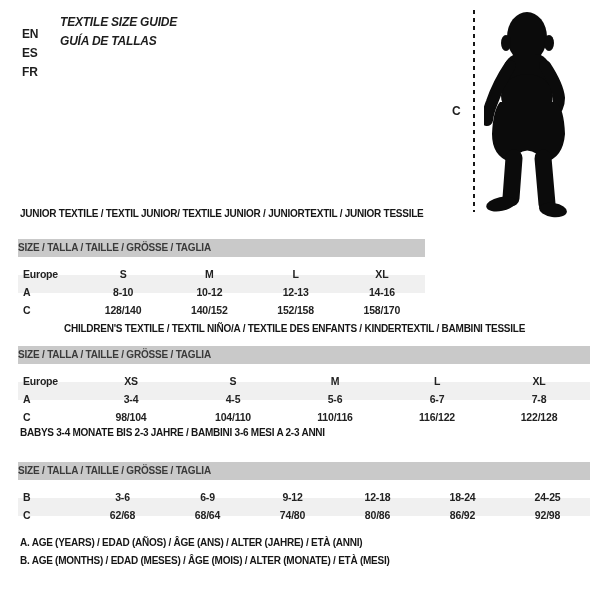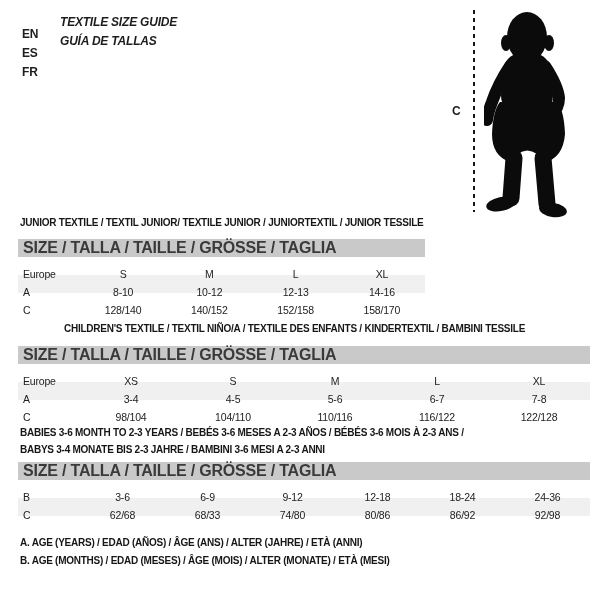--- a/index.html
+++ b/index.html
@@ -41,36 +41,36 @@
   .section-title {
     position: absolute; left: 20px;
     font-size: 10px; font-weight: 700; letter-spacing: -0.25px;
     white-space: nowrap; color: #161616;
   }
   .two-line { line-height: 17px; }
 
   
   .size-table { position: absolute; left: 18px; }
   .table-header {
-    height: 18px; line-height: 18px; padding-left: 5px;
+    height: 18px; line-height: 18px; 
     background: var(--header-bar); color: var(--header-text);
-    font-size: 16px; font-weight: 700; letter-spacing: -0.2px;
+    font-size: 10px; font-weight: 700; letter-spacing: -0.2px;
   }
   .trow { display: flex; height: 18px; align-items: center; }
   .trow.shaded { background: var(--alt-row); }
   .tcell {
     flex: 1; text-align: center;
-    font-size: 10.5px; font-weight: 400; letter-spacing: -0.2px; color: #222; margin-top: 16px;
+    font-size: 10.5px; font-weight: 700; letter-spacing: -0.2px; color: #222; margin-top: 16px;
   }
   .tcell.label { flex: 0 0 62px; text-align: left; padding-left: 5px; }
 
   .t1 { top: 239px; width: 407px; }
   .t2 { top: 346px; width: 572px; }
   .t3 { top: 462px; width: 572px; }
-  .t1-title { top: 217px; }
+  .t1-title { top: 208px; }
   .t2-title { top: 323px; margin-left: 44px; }
   .t3-title { top: 424px; }
 
   
   .footnotes { position: absolute; left: 20px; top: 534px; }
   .footnote {
     height: 17.5px; line-height: 17.5px;
     font-size: 10px; font-weight: 700; letter-spacing: -0.25px; color: #161616;
     white-space: nowrap;
   }
@@ -171,39 +171,38 @@
         <div class="tcell">98/104</div>
         <div class="tcell">104/110</div>
         <div class="tcell">110/116</div>
         <div class="tcell">116/122</div>
         <div class="tcell">122/128</div>
       </div>
     </div>
 </div>
 
 <div class="section-title t3-title two-line">
-  <div>BABIES 3-6 MONTH TO 2-3 YEARS / BEBÉS 3-6 MESES A 2-3 AÑOS / BÉBÉS 3-6 MOIS À 2-3 ANS /</div>
   <div>BABYS 3-4 MONATE BIS 2-3 JAHRE / BAMBINI 3-6 MESI A 2-3 ANNI</div>
 </div>
 <div class="size-table t3">
   <div class="table-header">SIZE / TALLA / TAILLE / GRÖSSE / TAGLIA</div>
   <div class="table-rows">
       <div class="trow">
         <div class="tcell label">B</div>
         <div class="tcell">3-6</div>
         <div class="tcell">6-9</div>
         <div class="tcell">9-12</div>
         <div class="tcell">12-18</div>
         <div class="tcell">18-24</div>
-        <div class="tcell">24-36</div>
+        <div class="tcell">24-25</div>
       </div>
       <div class="trow shaded">
         <div class="tcell label">C</div>
         <div class="tcell">62/68</div>
-        <div class="tcell">68/33</div>
+        <div class="tcell">68/64</div>
         <div class="tcell">74/80</div>
         <div class="tcell">80/86</div>
         <div class="tcell">86/92</div>
         <div class="tcell">92/98</div>
       </div>
     </div>
 </div>
 
 <div class="footnotes">
   <div class="footnote">A. AGE (YEARS) / EDAD (AÑOS) / ÂGE (ANS) / ALTER (JAHRE) / ETÀ (ANNI)</div>

